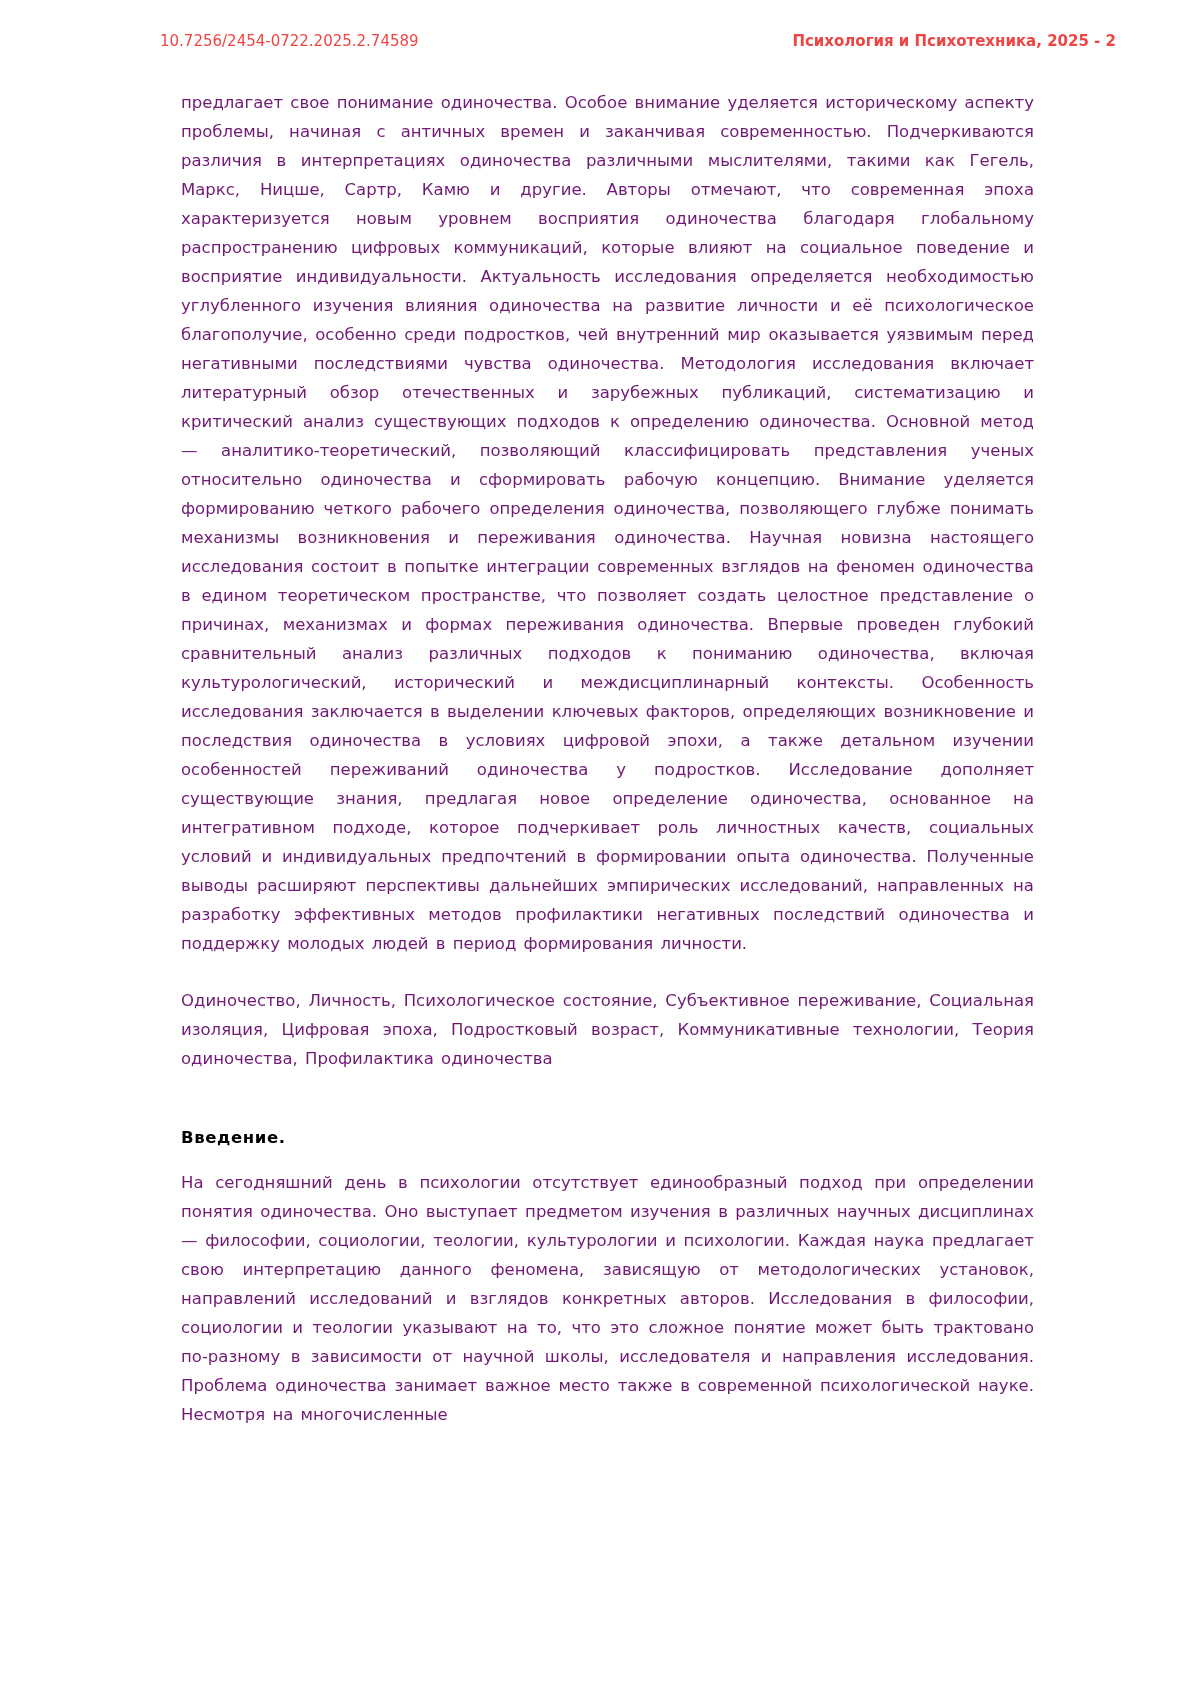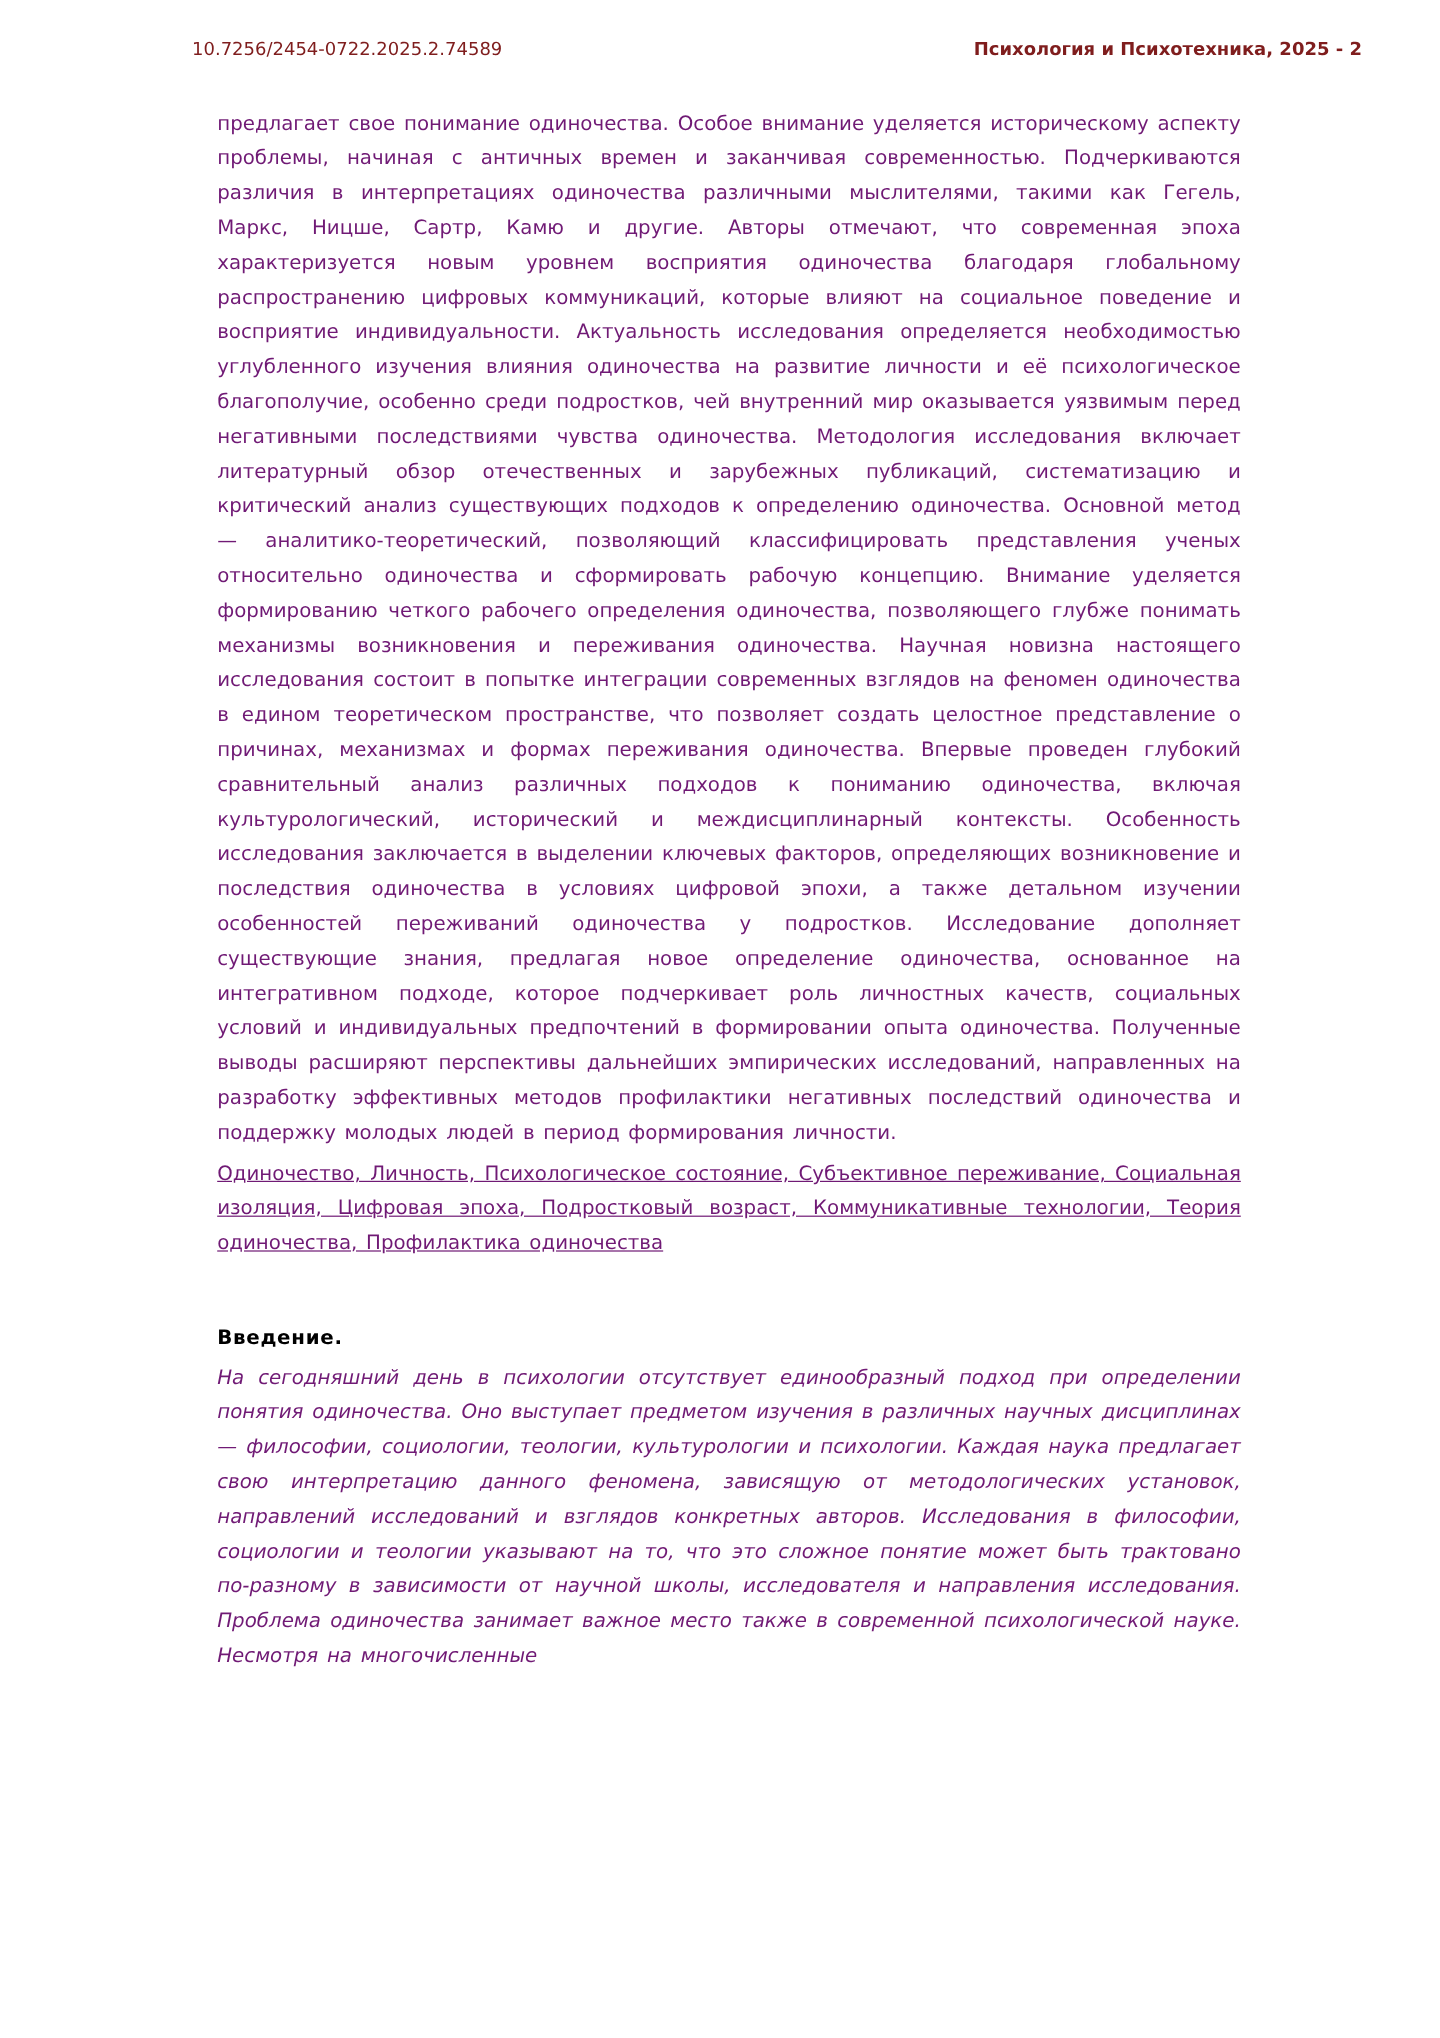--- a/index.html
+++ b/index.html
@@ -15,23 +15,23 @@
     background: #ffffff;
     font-family: "DejaVu Sans", "Liberation Sans", sans-serif;
     color: #111111;
     box-sizing: border-box;
     overflow: hidden;
   }
   .header {
     display: flex;
     justify-content: space-between;
     align-items: baseline;
-    padding: 32px 65px 0 160px;
+    padding: 32px 84px 0 160px;
     font-size: 15px;
-    color: #7f1d1d;
+    color: #ef4444;
   }
   .header .doi {
     white-space: nowrap;
   }
   .header .journal {
     white-space: nowrap;
     font-weight: bold;
   }
   .content {
     padding: 38px 166px 0 181px;
@@ -49,29 +49,27 @@
     font-size: 16.5px;
     line-height: 29px;
     font-weight: bold;
     letter-spacing: 0.6px;
     color: #000000;
   }
   .keywords-heading {
     margin-top: 48px;
   }
   .keywords-text {
-    margin-top: 5px;
-    text-decoration: underline;
+    margin-top: 28px;
   }
   .intro-heading {
     margin-top: 50px;
   }
   .intro-text {
-    margin-top: 4px;
-    font-style: italic;
+    margin-top: 16px;
   }
   .footer {
     position: absolute;
     left: 0;
     right: 0;
     bottom: 38px;
     text-align: center;
     font-size: 16px;
     color: #111111;
   }

